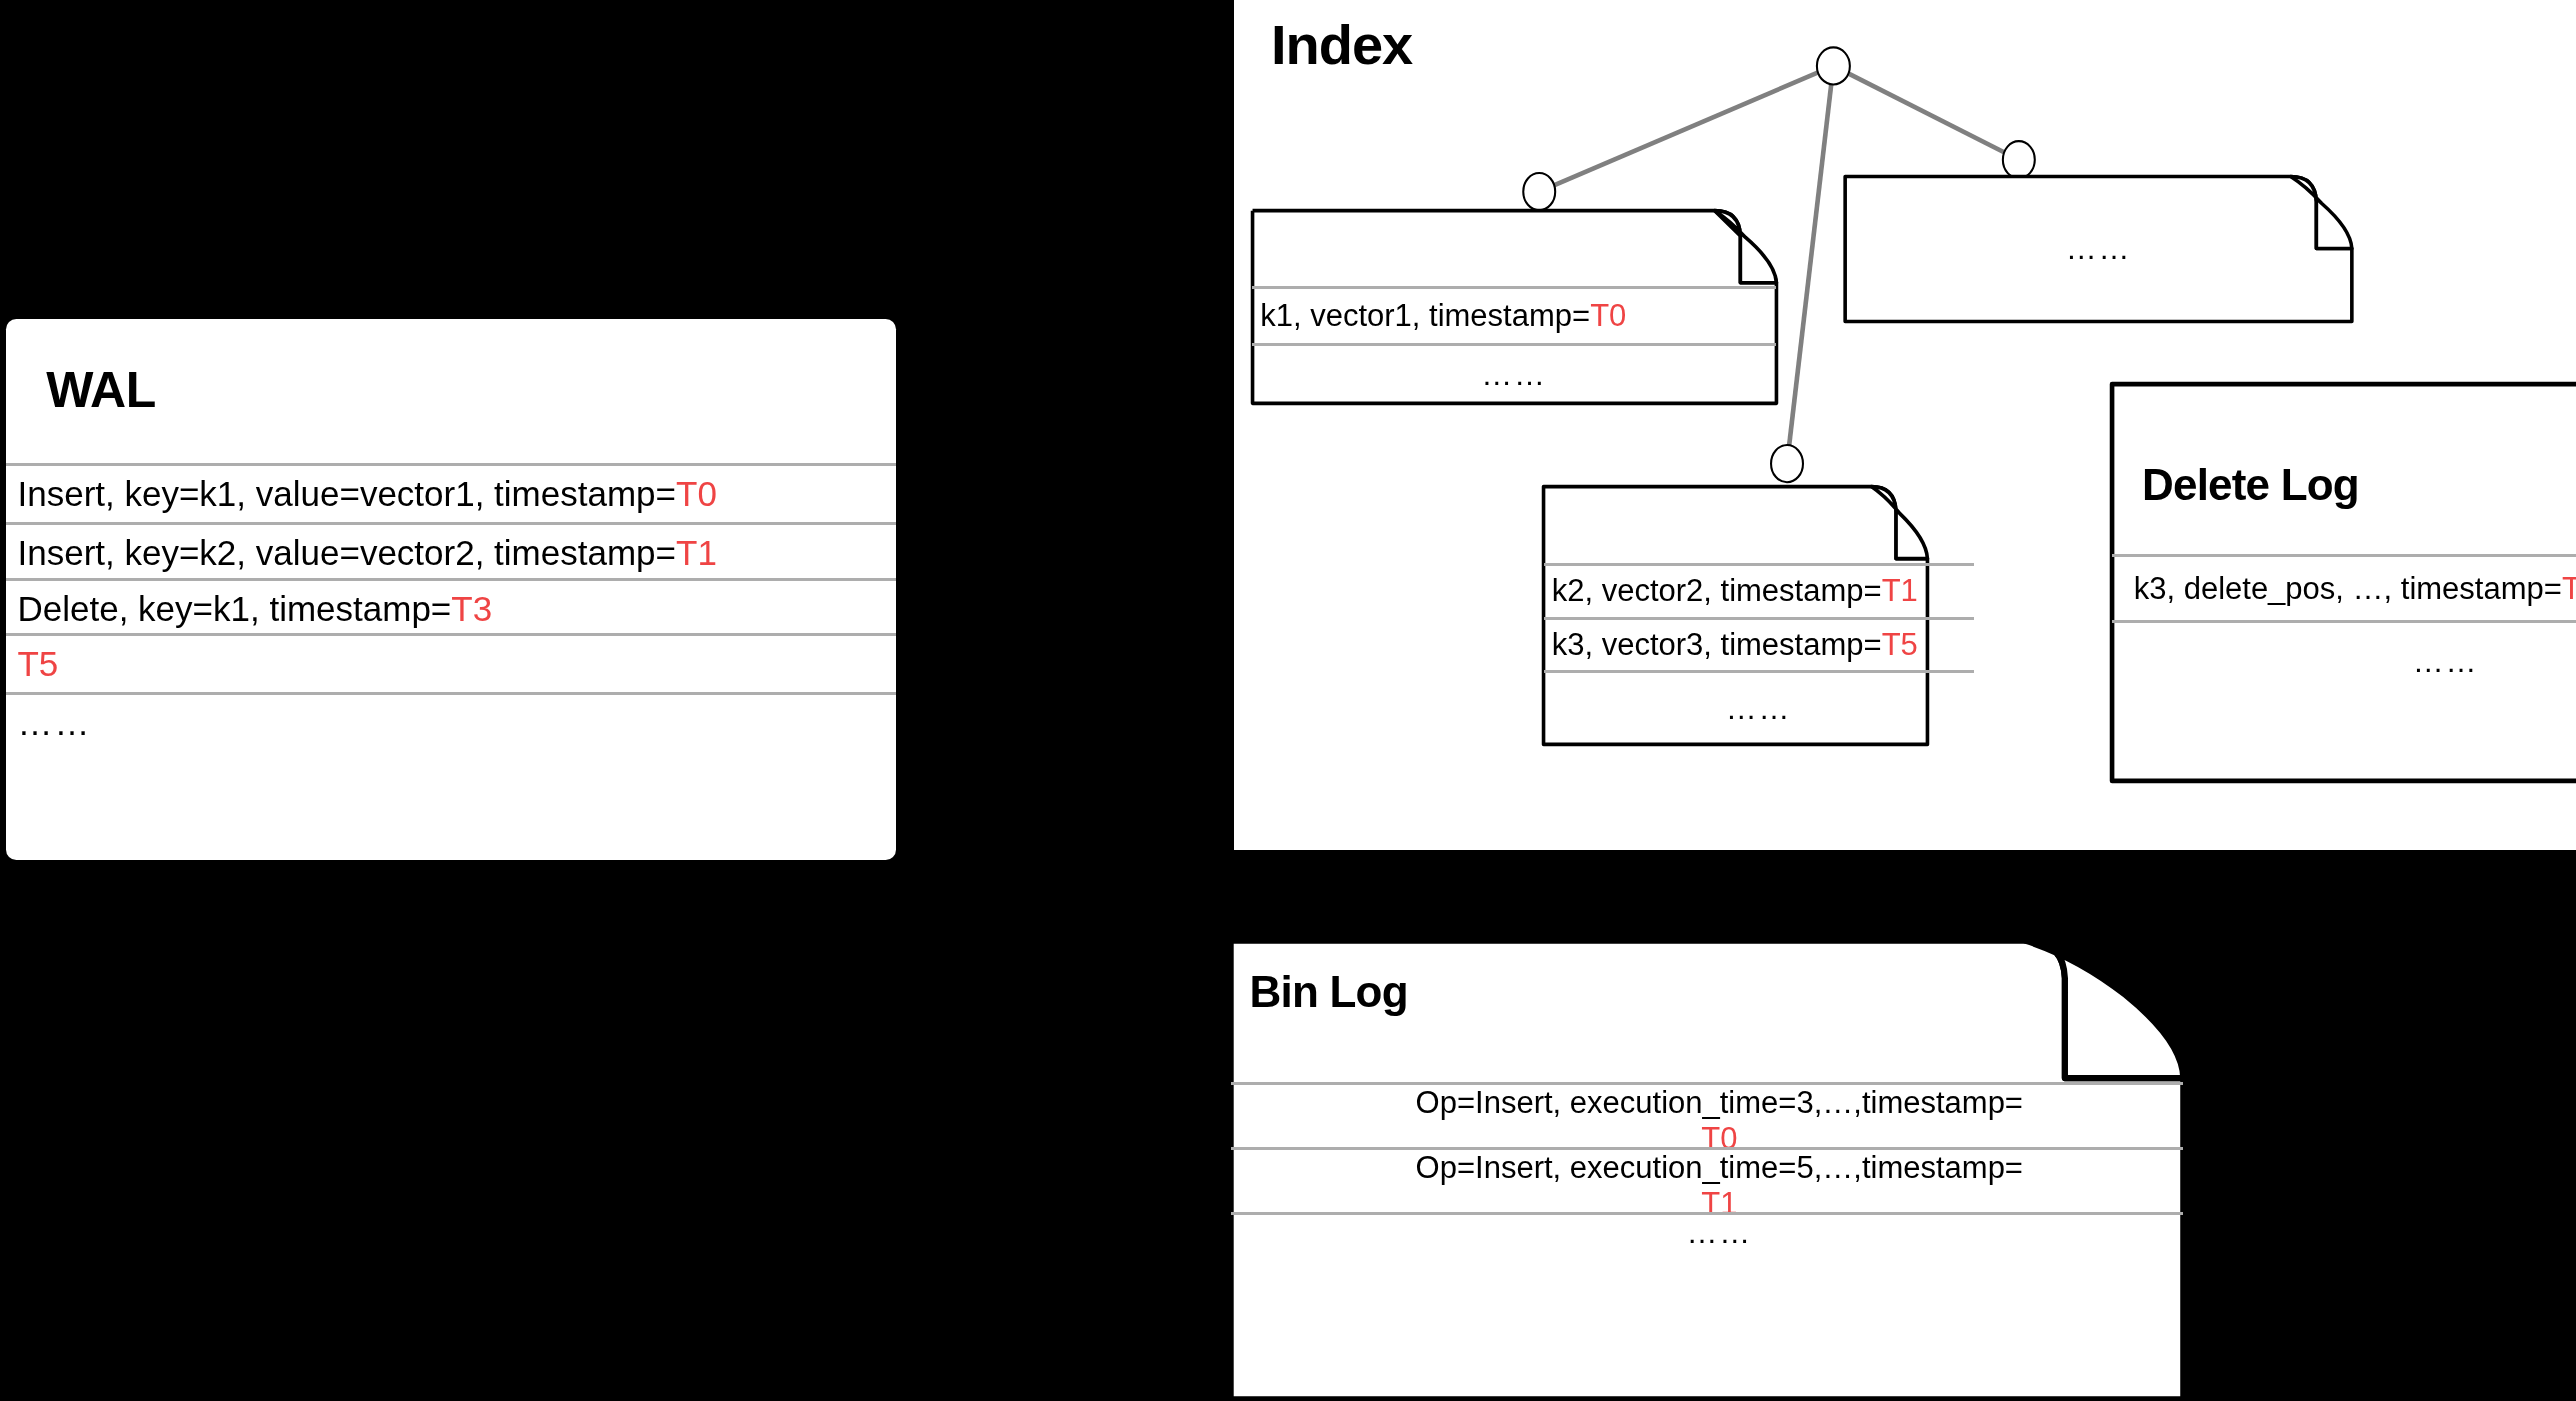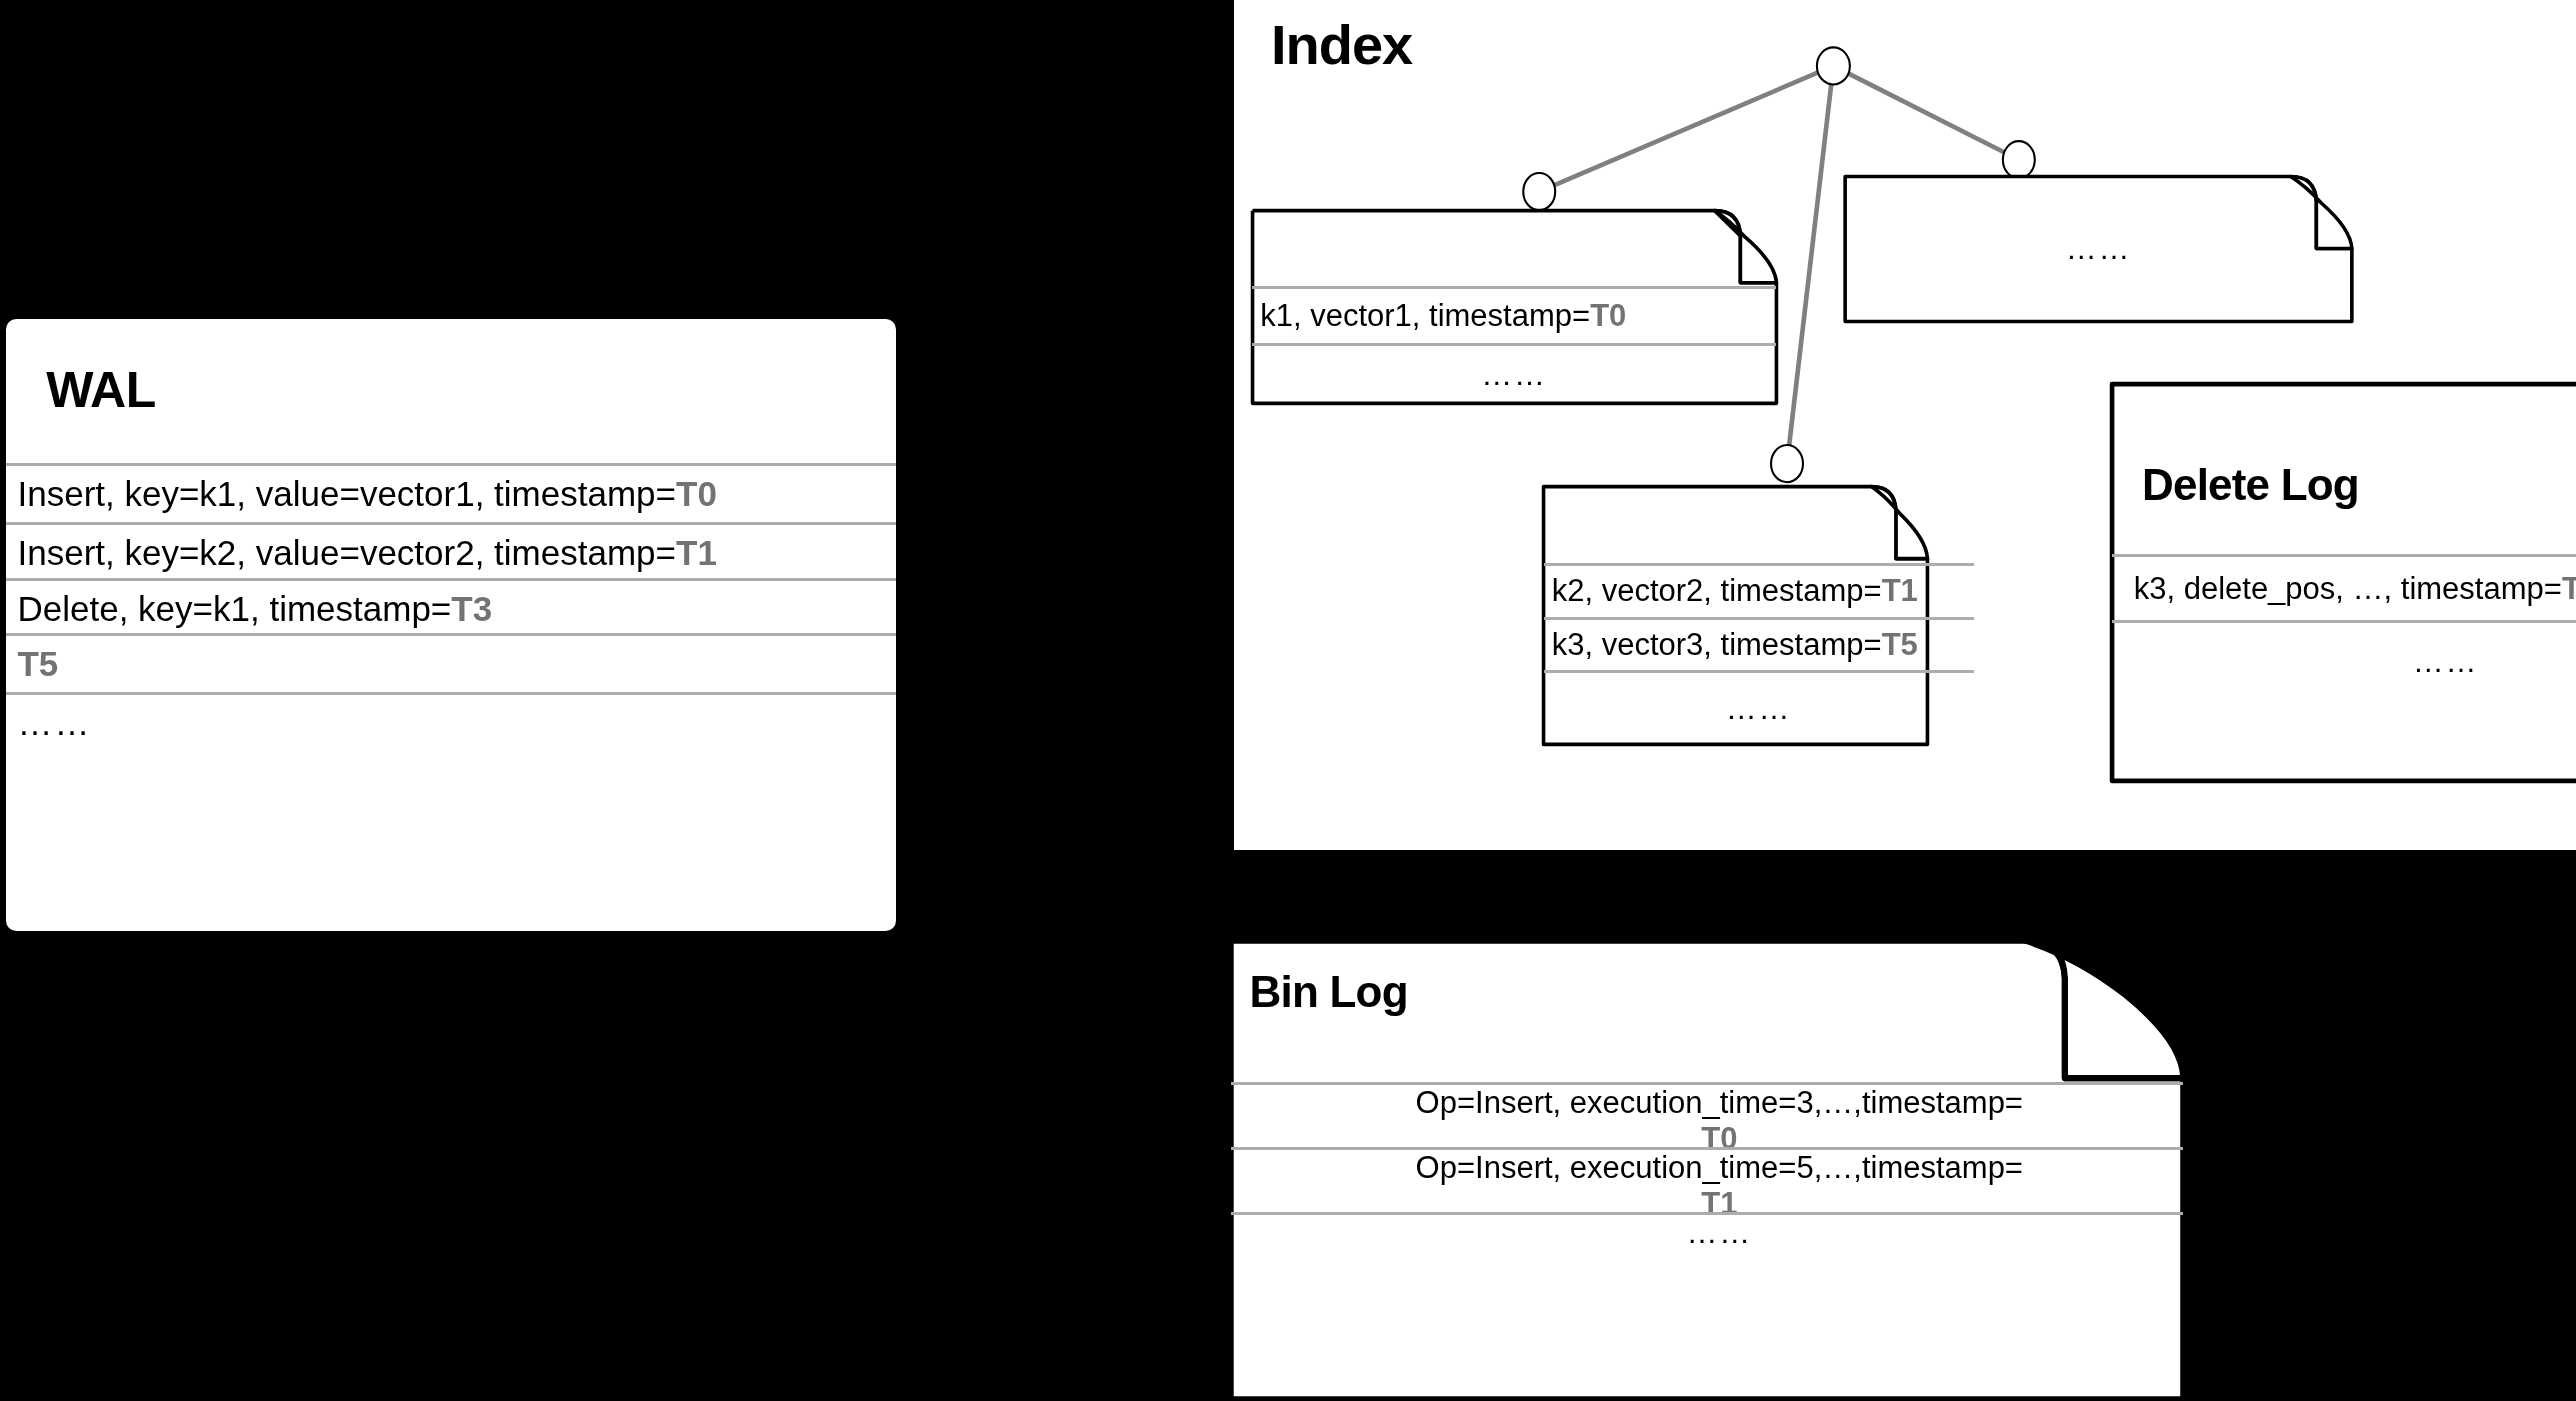--- a/index.html
+++ b/index.html
@@ -38,33 +38,33 @@
     white-space: nowrap;
   }
   .rowline {
     position: absolute;
     left: 0;
     right: 0;
     height: 3.1px;
     background: #adadad;
   }
   .ts {
-    color: #737373;
-    font-weight: bold;
+    color: #ef4444;
+    font-weight: normal;
   }
   .ellipsis {
     letter-spacing: 0.06em;
   }
 
   
   #wal {
     left: 6.2px;
     top: 319px;
     width: 890px;
-    height: 612px;
+    height: 541px;
     border-radius: 10.3px;
   }
   #wal .panel-title {
     position: absolute;
     left: 40px;
     top: 46px;
     font-size: 50px;
     letter-spacing: -0.5px;
   }
   #wal .row {

